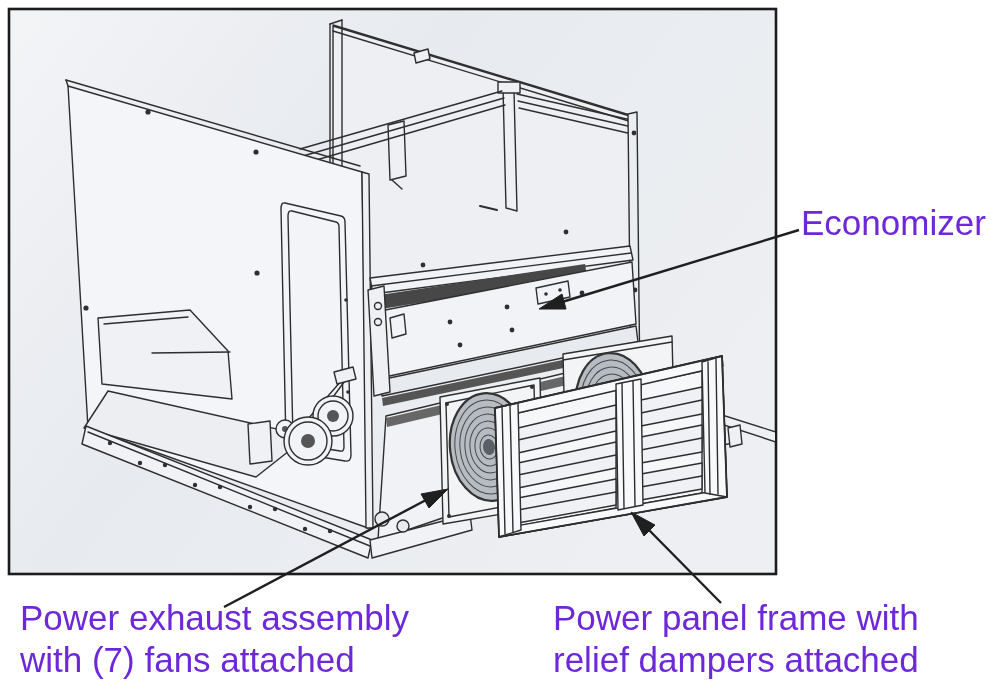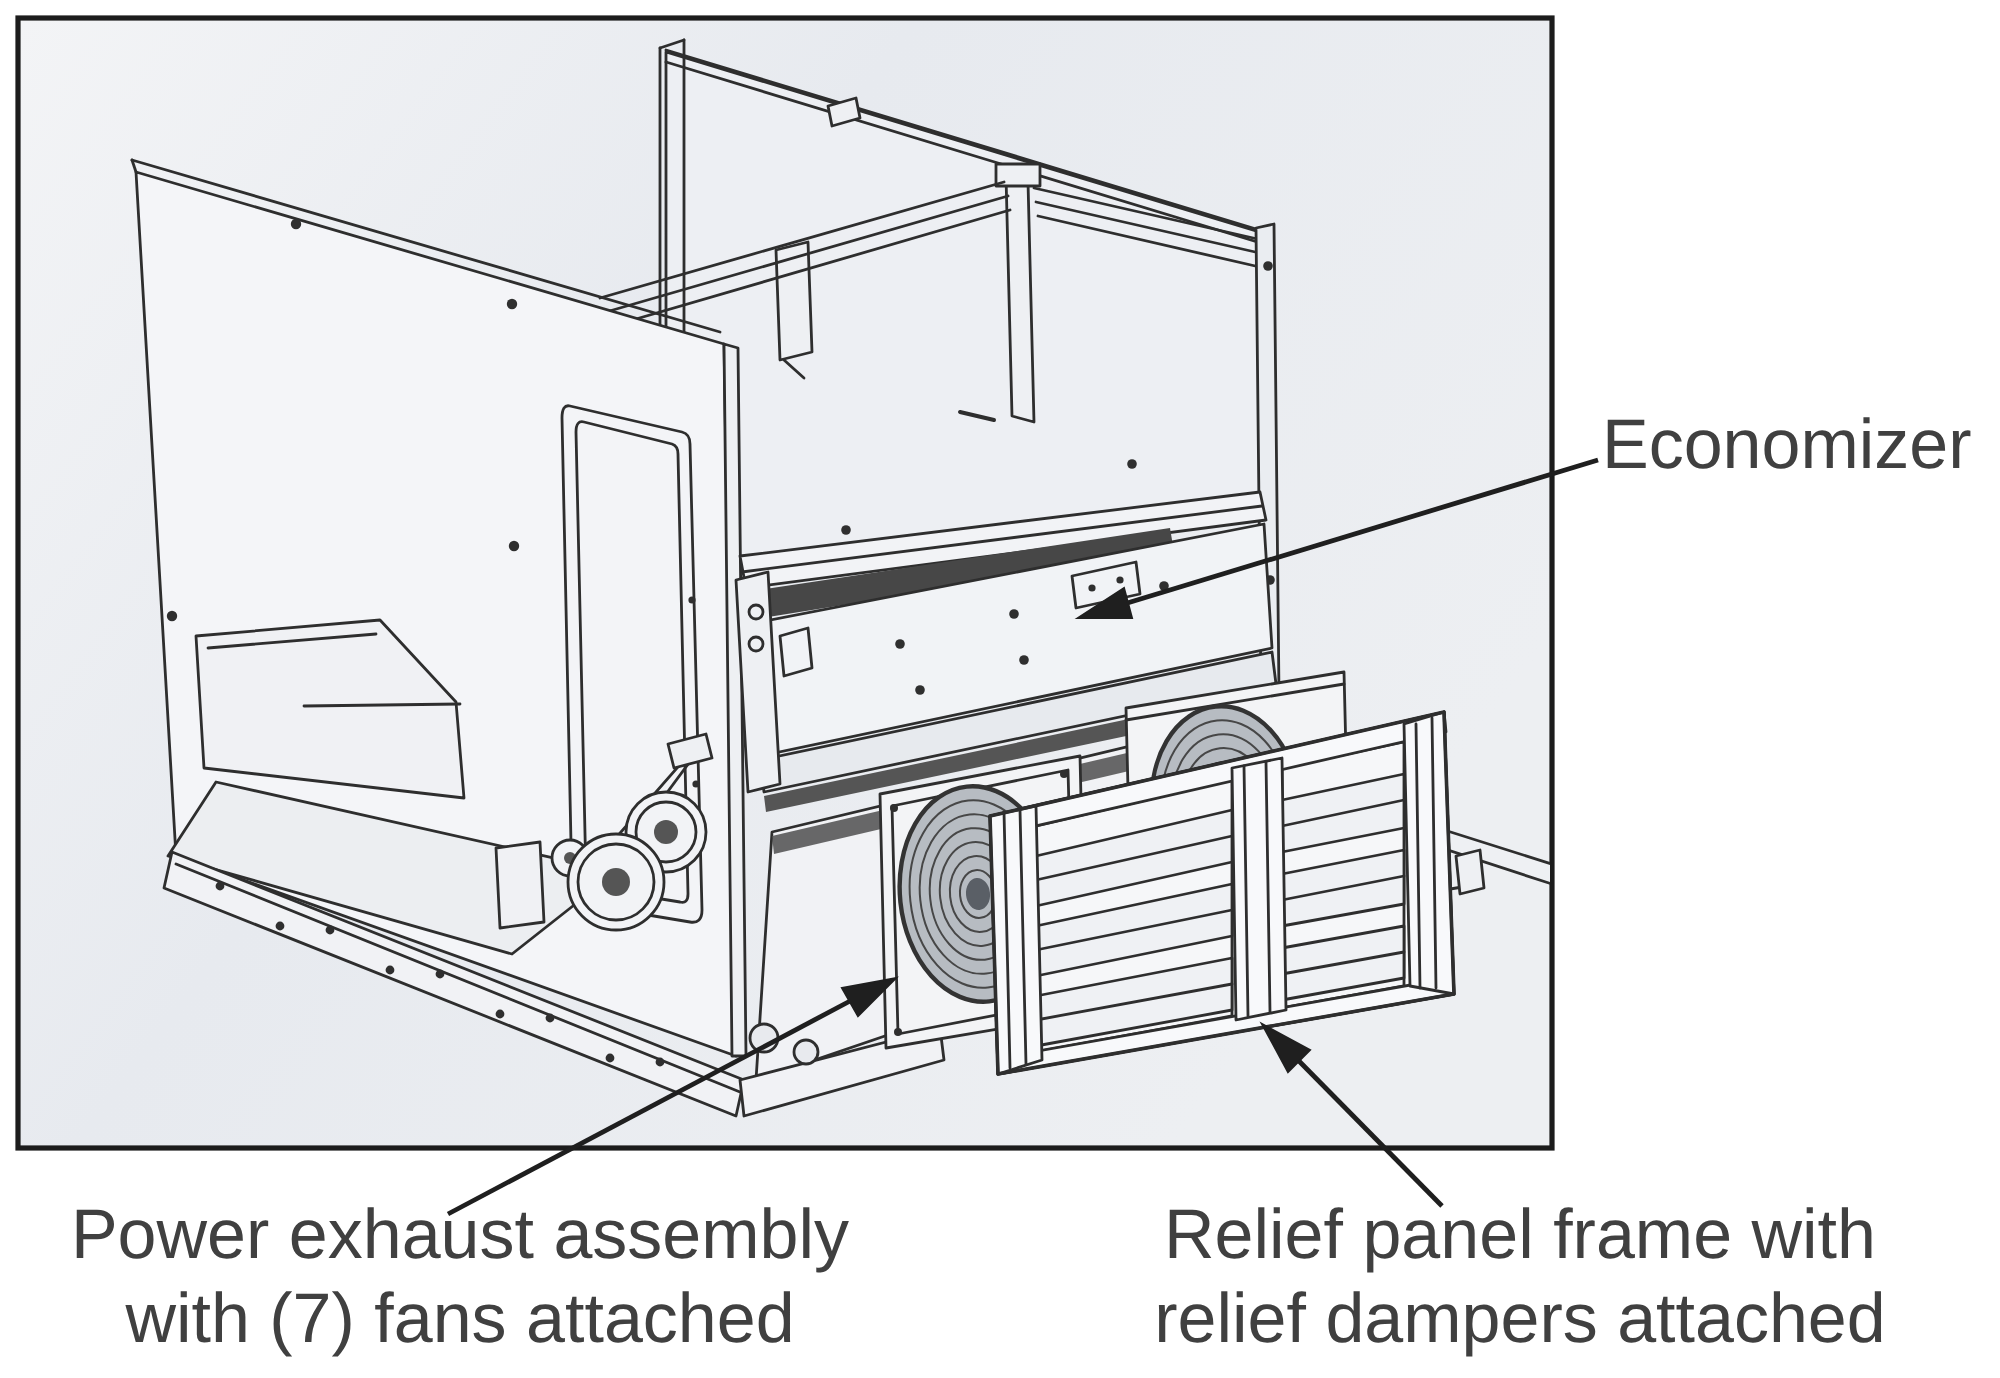--- a/index.html
+++ b/index.html
@@ -5,26 +5,26 @@
   html,body{margin:0;padding:0;background:#ffffff;}
   body{
     width:1000px;height:689px;position:relative;overflow:hidden;
     font-family:"Liberation Sans", sans-serif;
     -webkit-font-smoothing:antialiased;
   }
   .figure-wrap{position:absolute;inset:0;}
   svg{position:absolute;left:0;top:0;}
   .callout{
     position:absolute;
-    color:#404040;
+    color:#6d28d9;
     font-size:35px;
     line-height:42px;
     white-space:nowrap;
   }
-  .callout.centered{text-align:center;white-space:normal;}
+  .callout.centered{text-align:left;white-space:normal;}
   #econ-label{left:801px;top:202px;}
   #power-label{left:20px;top:597px;width:420px;}
   #relief-label{left:553px;top:597px;width:414px;}
 </style>
 </head>
 <body>
 
 <div class="figure-wrap">
 
 <svg width="1000" height="689" viewBox="0 0 1000 689">
@@ -248,17 +248,17 @@
 </svg>
 
   <div id="econ-label" class="callout">Economizer</div>
 
   <div id="power-label" class="callout centered">
     <div>Power exhaust assembly</div>
     <div>with (7) fans attached</div>
   </div>
 
   <div id="relief-label" class="callout centered">
-    <div>Relief panel frame with</div>
+    <div>Power panel frame with</div>
     <div>relief dampers attached</div>
   </div>
 
 </div>
 
 </body></html>

